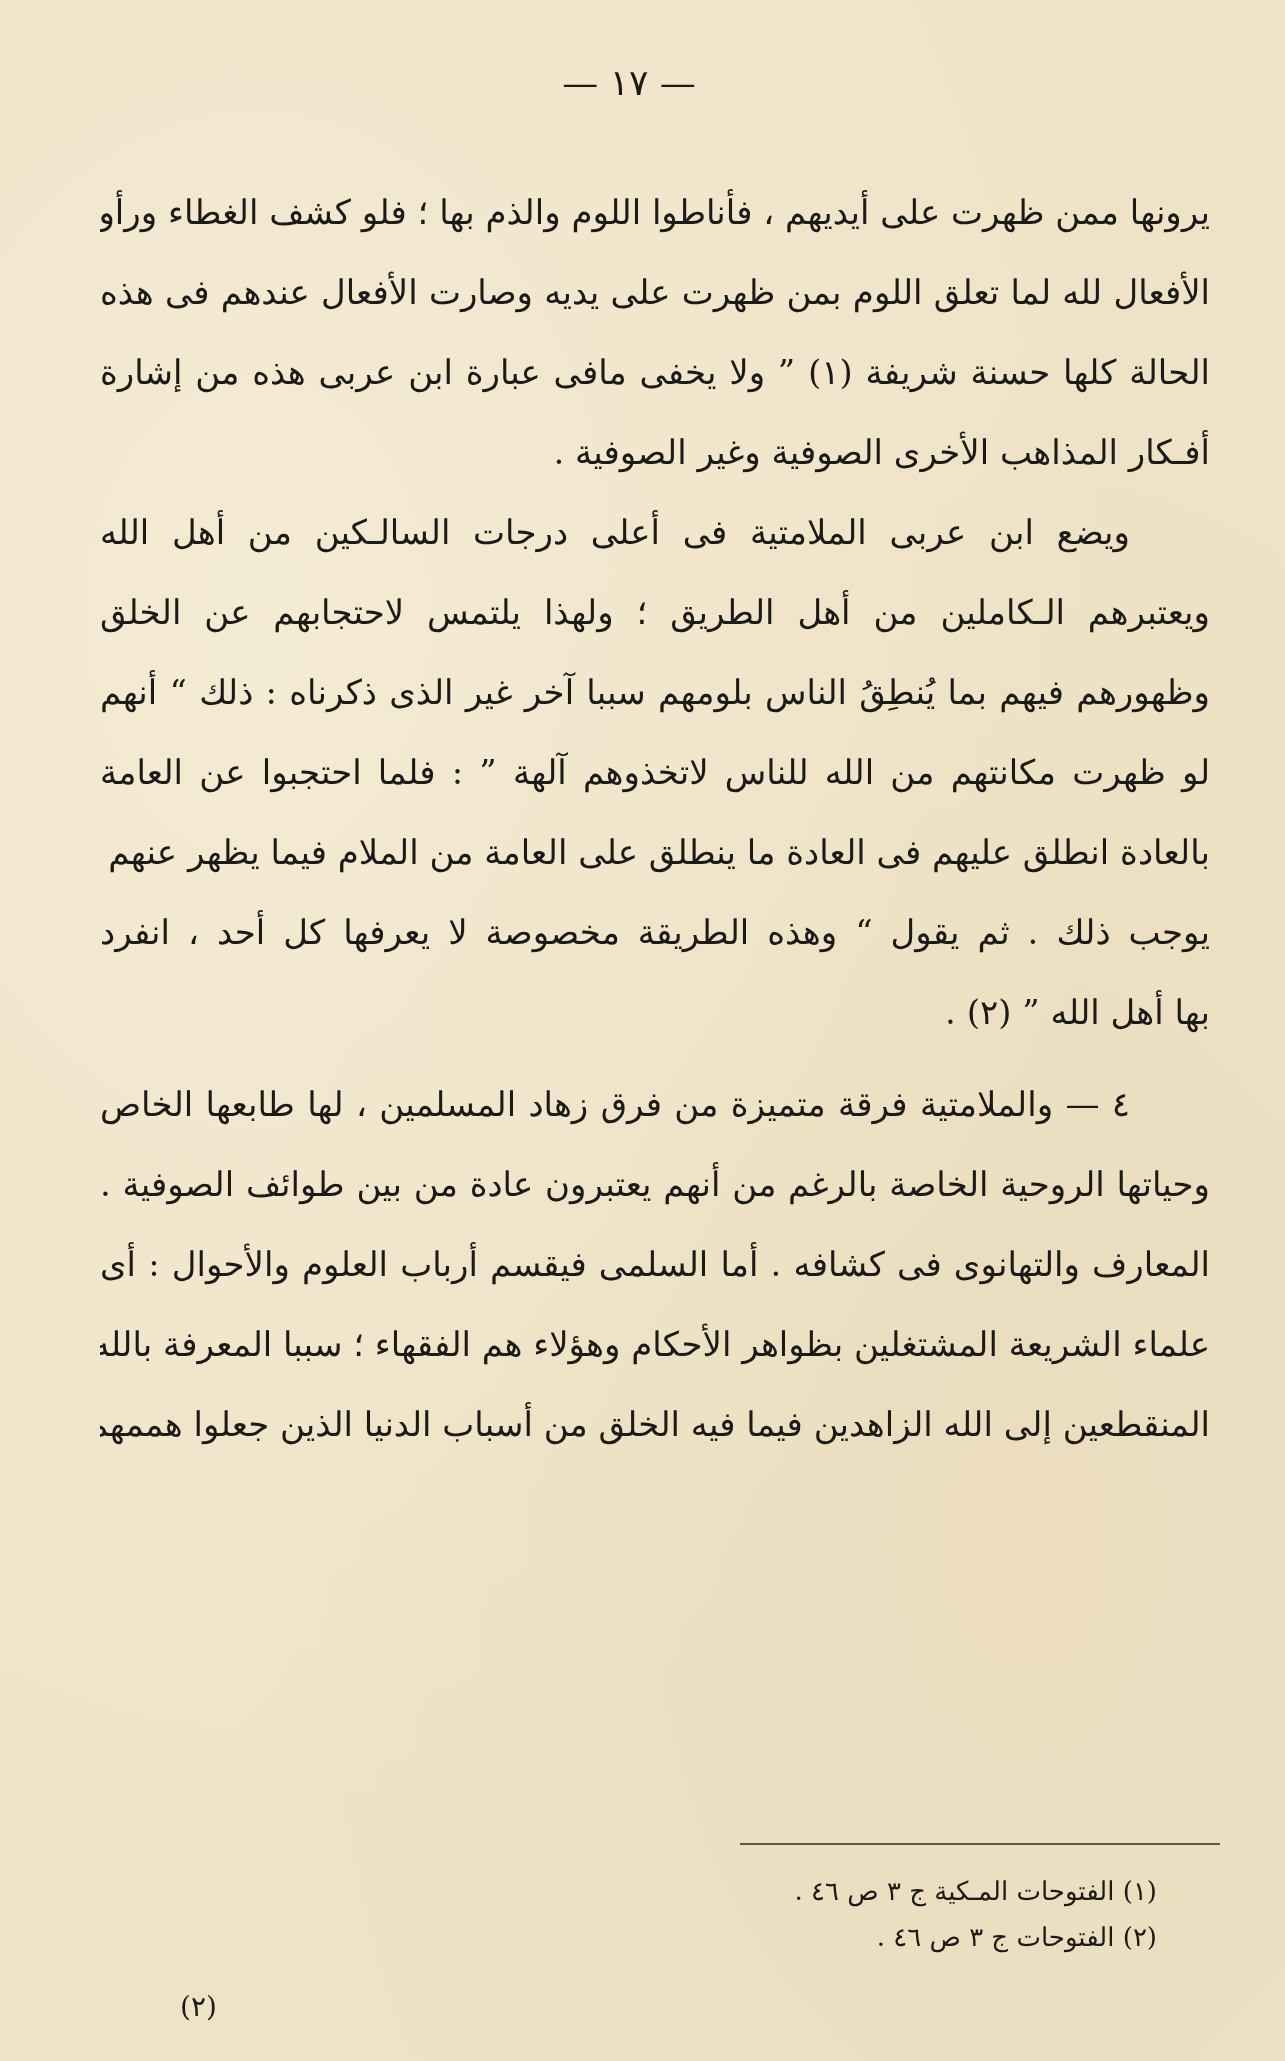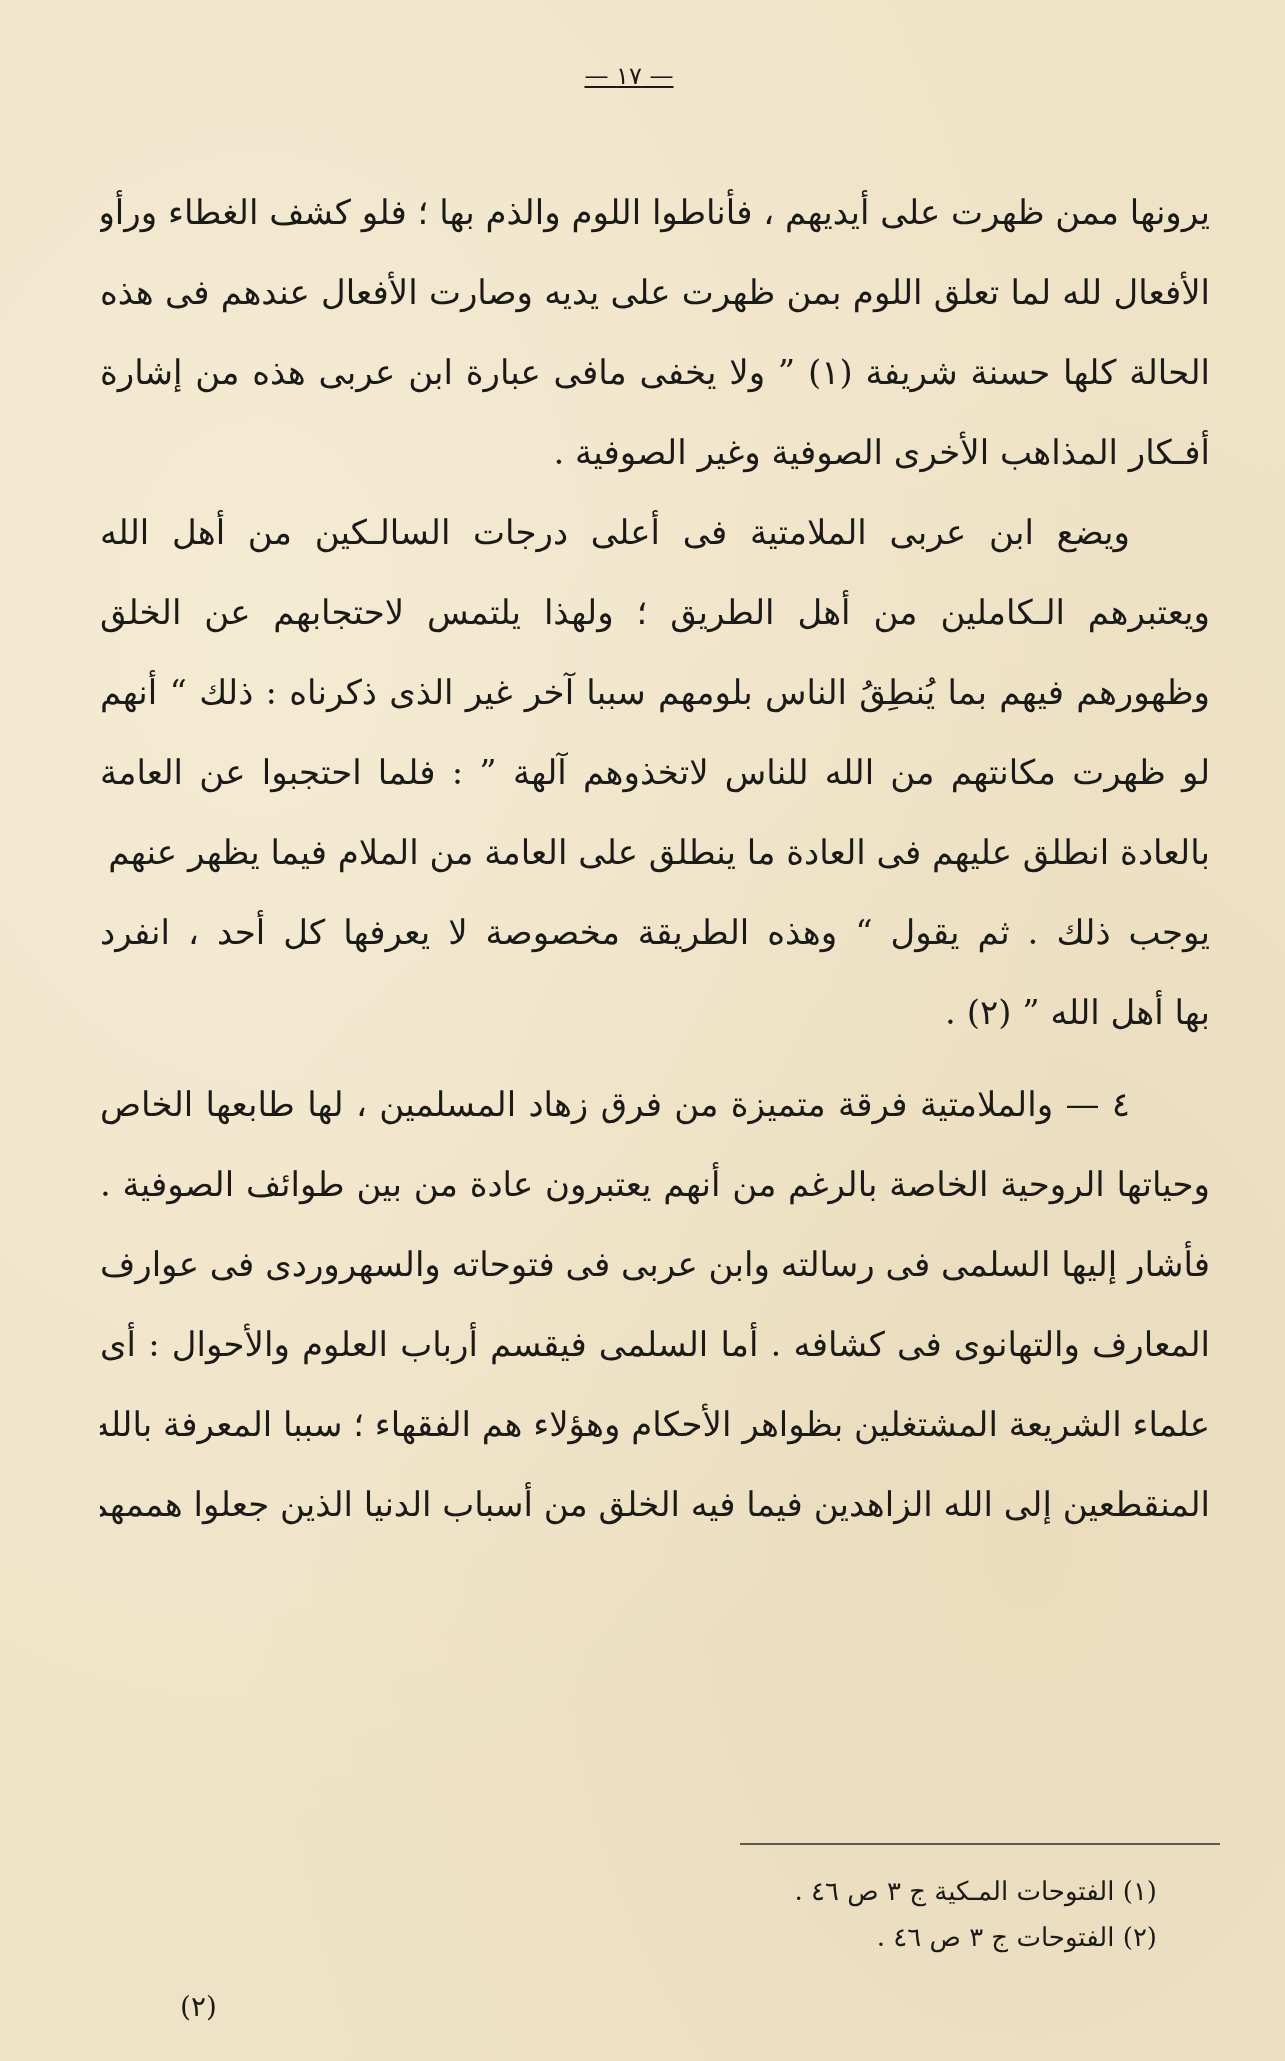--- a/index.html
+++ b/index.html
@@ -23,24 +23,23 @@
     left: 0; top: 0;
     width: 1285px;
     height: 2061px;
   }
   .page-number {
     position: absolute;
     top: 62px;
     left: 0;
     width: 1258px;
     text-align: center;
-    font-size: 24px;
+    font-size: 36px;
     letter-spacing: 6px;
     direction: rtl;
-    text-decoration: underline;
   }
   .body-text {
     position: absolute;
     top: 172px;
     left: 100px;
     width: 1110px;
     direction: rtl;
     text-align: justify;
     font-size: 34px;
   }
@@ -104,21 +103,20 @@
     <div class="line indent">ويضع ابن عربى الملامتية فى أعلى درجات السالـكين من أهل الله</div>
     <div class="line">ويعتبرهم الـكاملين من أهل الطريق ؛ ولهذا يلتمس لاحتجابهم عن الخلق</div>
     <div class="line">وظهورهم فيهم بما يُنطِقُ الناس بلومهم سببا آخر غير الذى ذكرناه : ذلك “ أنهم</div>
     <div class="line">لو ظهرت مكانتهم من الله للناس لاتخذوهم آلهة ” : فلما احتجبوا عن العامة</div>
     <div class="line">بالعادة انطلق عليهم فى العادة ما ينطلق على العامة من الملام فيما يظهر عنهم مما</div>
     <div class="line">يوجب ذلك . ثم يقول “ وهذه الطريقة مخصوصة لا يعرفها كل أحد ، انفرد</div>
     <div class="line last">بها أهل الله ” (٢) .</div>
     <div class="gap"></div>
     <div class="line indent">٤ — والملامتية فرقة متميزة من فرق زهاد المسلمين ، لها طابعها الخاص</div>
     <div class="line">وحياتها الروحية الخاصة بالرغم من أنهم يعتبرون عادة من بين طوائف الصوفية .</div>
-    <div class="line">فأشار إليها السلمى فى رسالته وابن عربى فى فتوحاته والسهروردى فى عوارف</div>
     <div class="line">المعارف والتهانوى فى كشافه . أما السلمى فيقسم أرباب العلوم والأحوال : أى</div>
     <div class="line">علماء الشريعة المشتغلين بظواهر الأحكام وهؤلاء هم الفقهاء ؛ سببا المعرفة بالله</div>
     <div class="line">المنقطعين إلى الله الزاهدين فيما فيه الخلق من أسباب الدنيا الذين جعلوا هممهم</div>
   </div>
 
   <div class="footnote-rule"></div>
 
   <div class="footnotes">
     <div class="footnote">(١) الفتوحات المـكية ج ٣ ص ٤٦ .</div>
     <div class="footnote">(٢) الفتوحات ج ٣ ص ٤٦ .</div>

